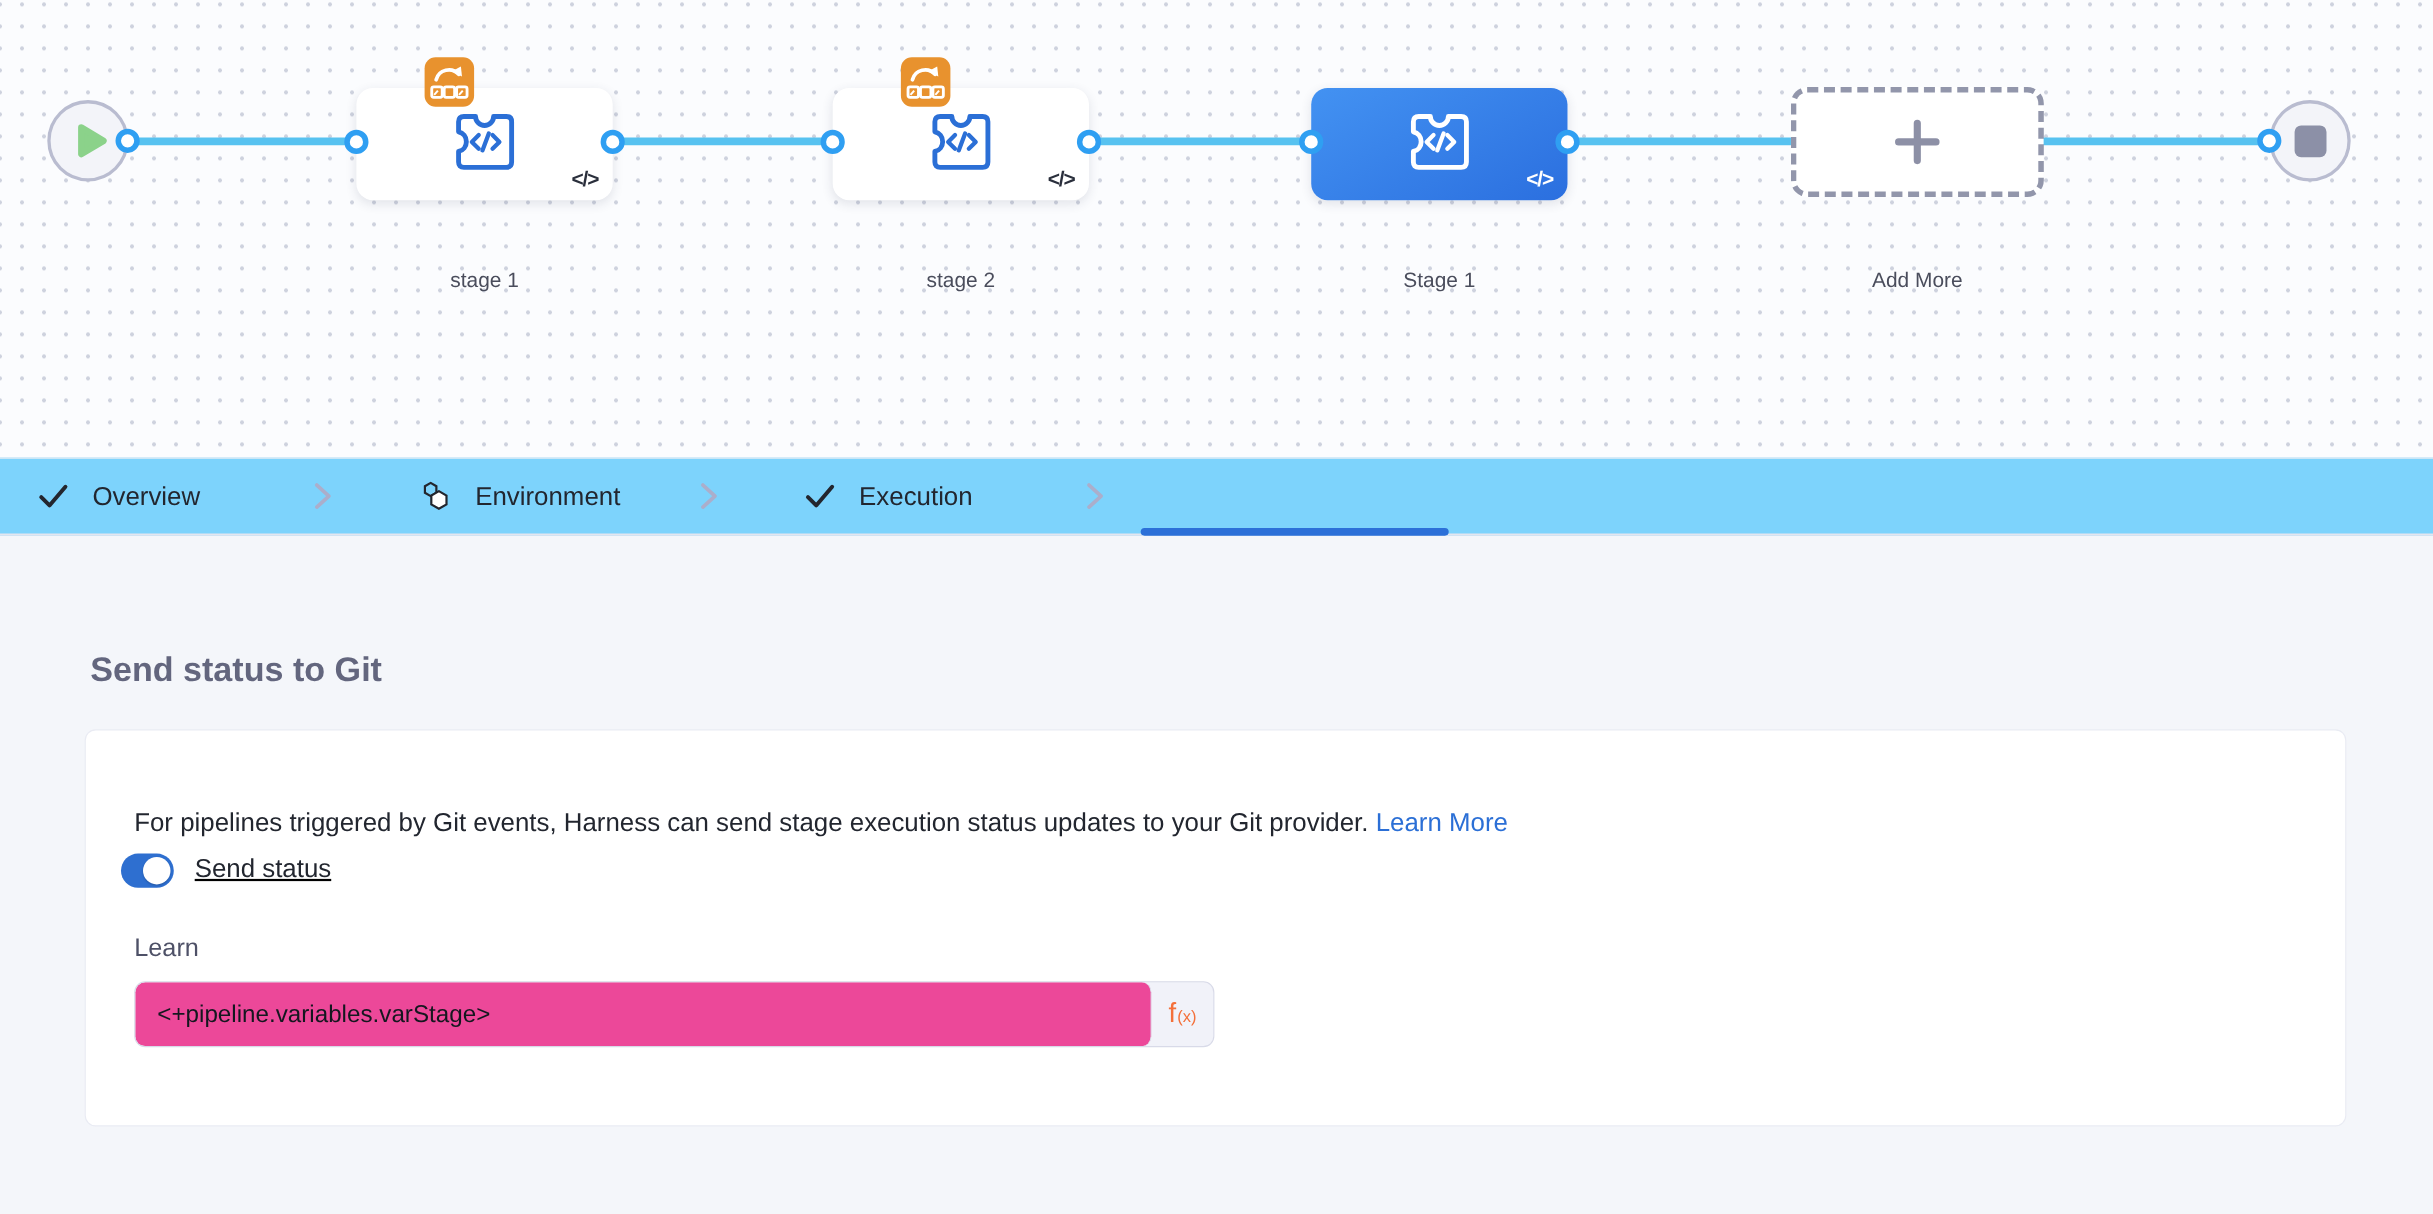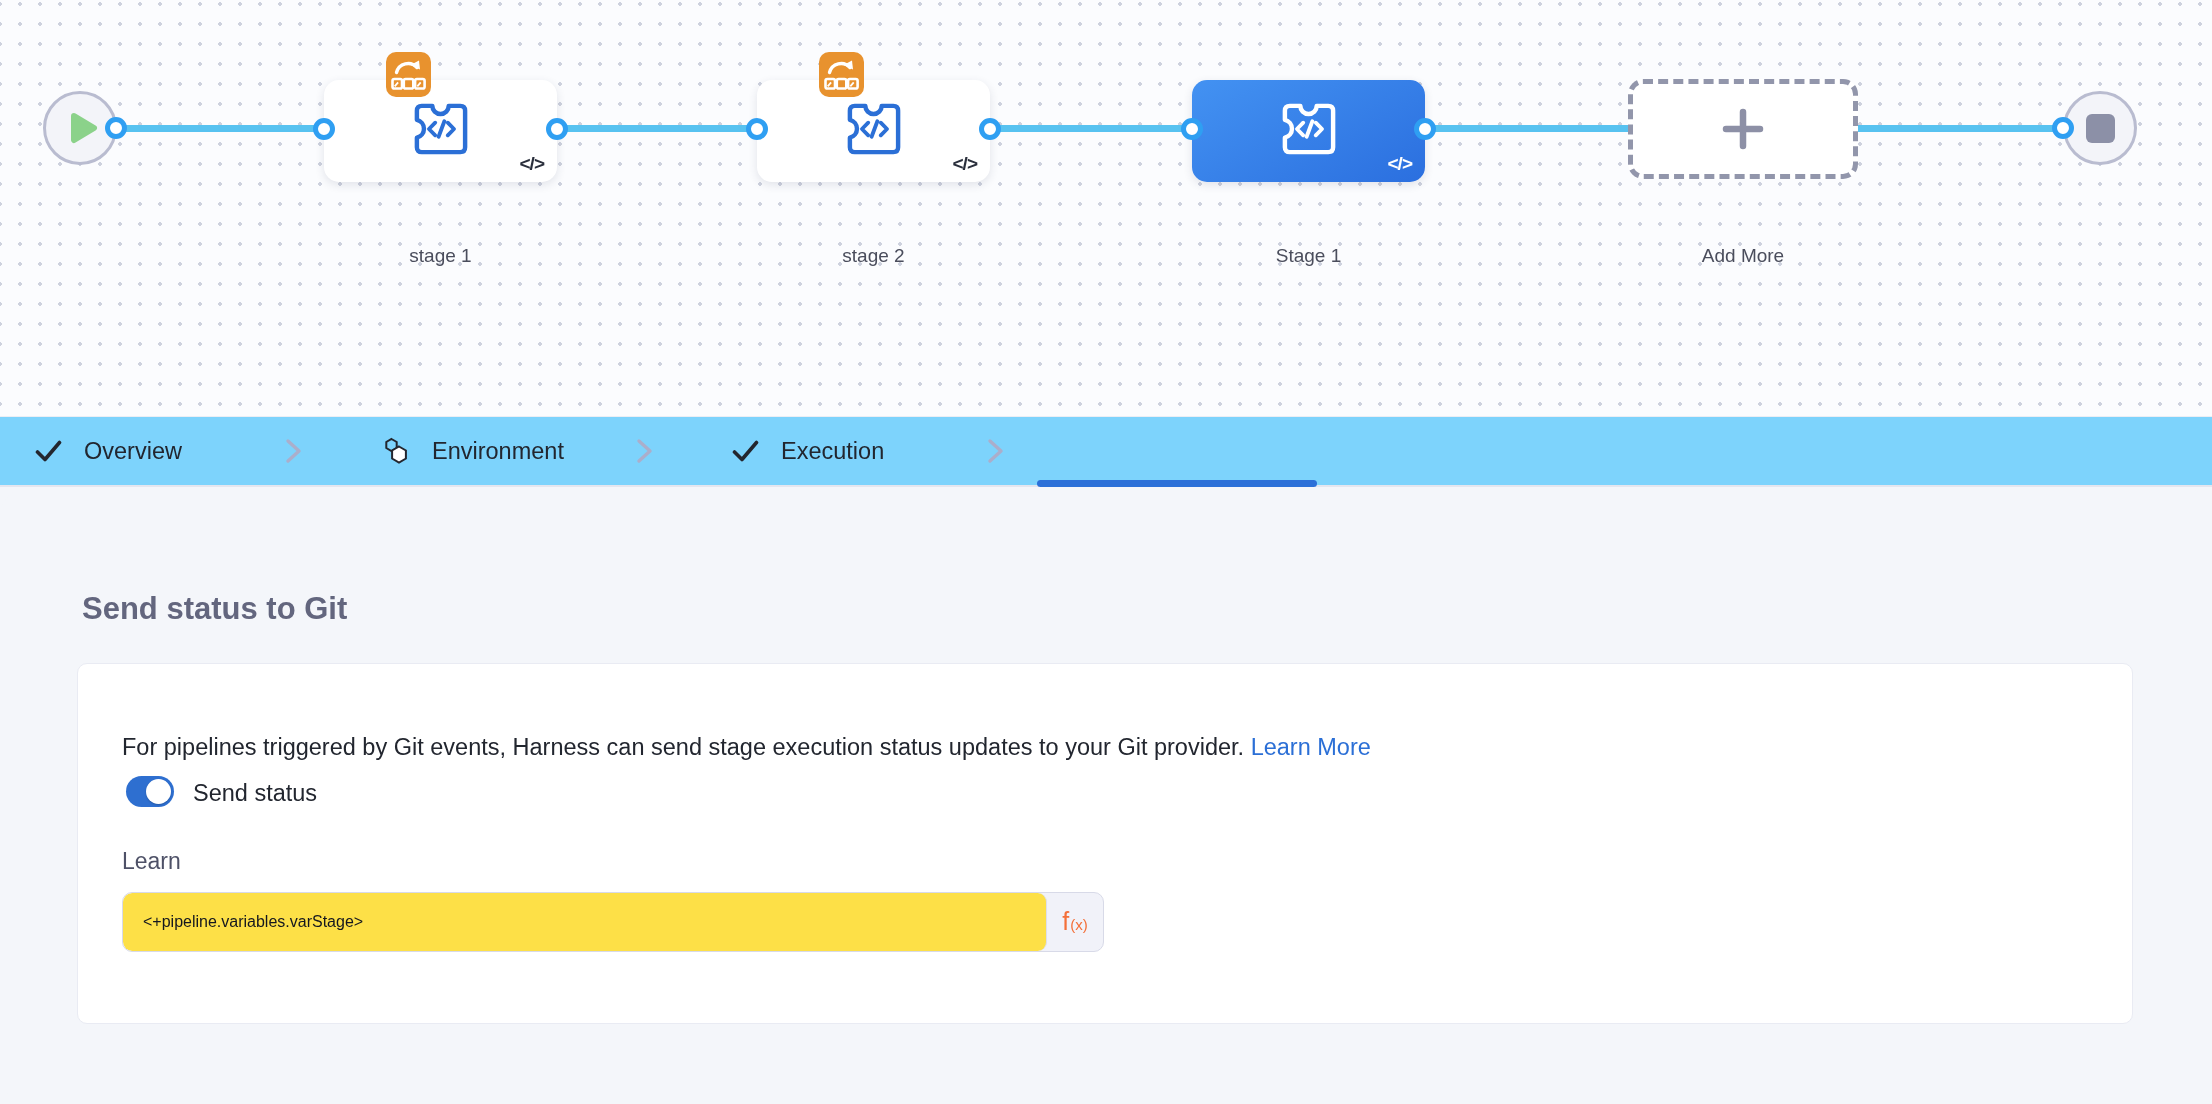--- a/index.html
+++ b/index.html
@@ -41,29 +41,29 @@
   .sep{position:absolute;top:0;height:68px;display:flex;align-items:center;}
   .underline{position:absolute;left:1037px;bottom:-2px;width:280px;height:7px;border-radius:4px;background:#2c70d8;}
 
   
   .content{position:absolute;left:0;top:487px;width:2212px;height:617px;background:#f4f6fa;border-radius:30px;}
   .heading{position:absolute;left:82px;top:104px;font-size:31px;font-weight:700;color:#63667e;}
   .settings-card{position:absolute;left:77px;top:176px;width:2056px;height:361px;background:#ffffff;
     border:1.5px solid #e9ebf3;border-radius:10px;box-sizing:border-box;}
   .desc{position:absolute;left:44px;top:42px;font-size:23.5px;color:#22262f;white-space:nowrap;margin-top:28px;}
   .desc a{color:#2b6fd6;text-decoration:none;cursor:pointer;}
-  .toggle-row{position:absolute;left:48px;top:112px;display:flex;align-items:flex-end;gap:19px;}
+  .toggle-row{position:absolute;left:32px;top:112px;display:flex;align-items:flex-start;gap:19px;text-decoration:underline;}
   .toggle{position:relative;width:48px;height:31px;border-radius:16px;background:#2e6fd0;cursor:pointer;}
   .knob{position:absolute;right:3px;top:3px;width:25px;height:25px;border-radius:50%;background:#fff;box-shadow:0 1px 2px rgba(0,0,0,.2);}
   .toggle-label{font-size:23.5px;color:#22262f;}
   .field-label{position:absolute;left:44px;top:184px;font-size:23px;color:#4e5167;}
   .input-wrap{position:absolute;left:44px;top:228px;width:982px;height:60px;border:1.5px solid #d8dae8;border-radius:10px;
     background:#f1f2f9;box-sizing:border-box;display:flex;overflow:hidden;}
   .input-wrap input{width:924px;height:100%;border:none;border-right:1.5px solid #dddfeb;border-radius:9px;
-    padding:0 20px;font-size:16px;color:#14171f;font-family:"Liberation Sans",sans-serif;box-sizing:border-box;background:#fde047;outline:none;}
+    padding:0 20px;font-size:22px;color:#14171f;font-family:"Liberation Sans",sans-serif;box-sizing:border-box;background:#ec4899;outline:none;}
   .fx{flex:1;display:flex;align-items:baseline;justify-content:center;padding-top:14px;color:#f4703a;font-size:25px;cursor:pointer;}
   .fx .fx-sub{font-size:15px;margin-left:1px;}
 </style>
 </head>
 <body>
 
 <div class="app">
 
   <div class="canvas">
     <div class="connector"></div>

